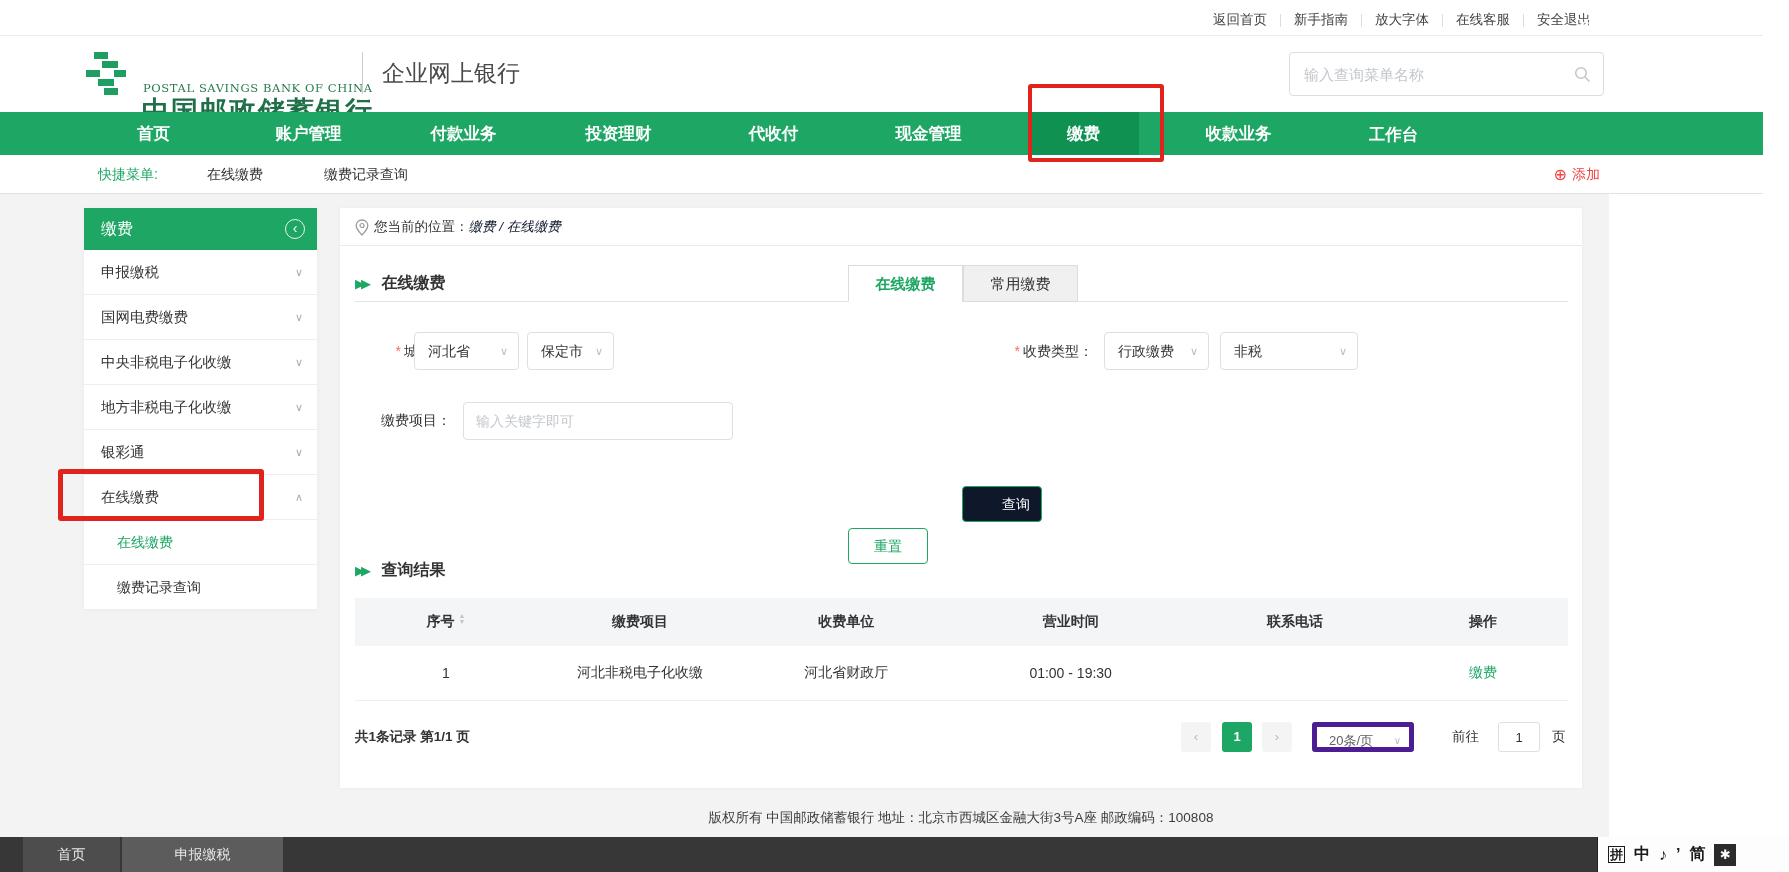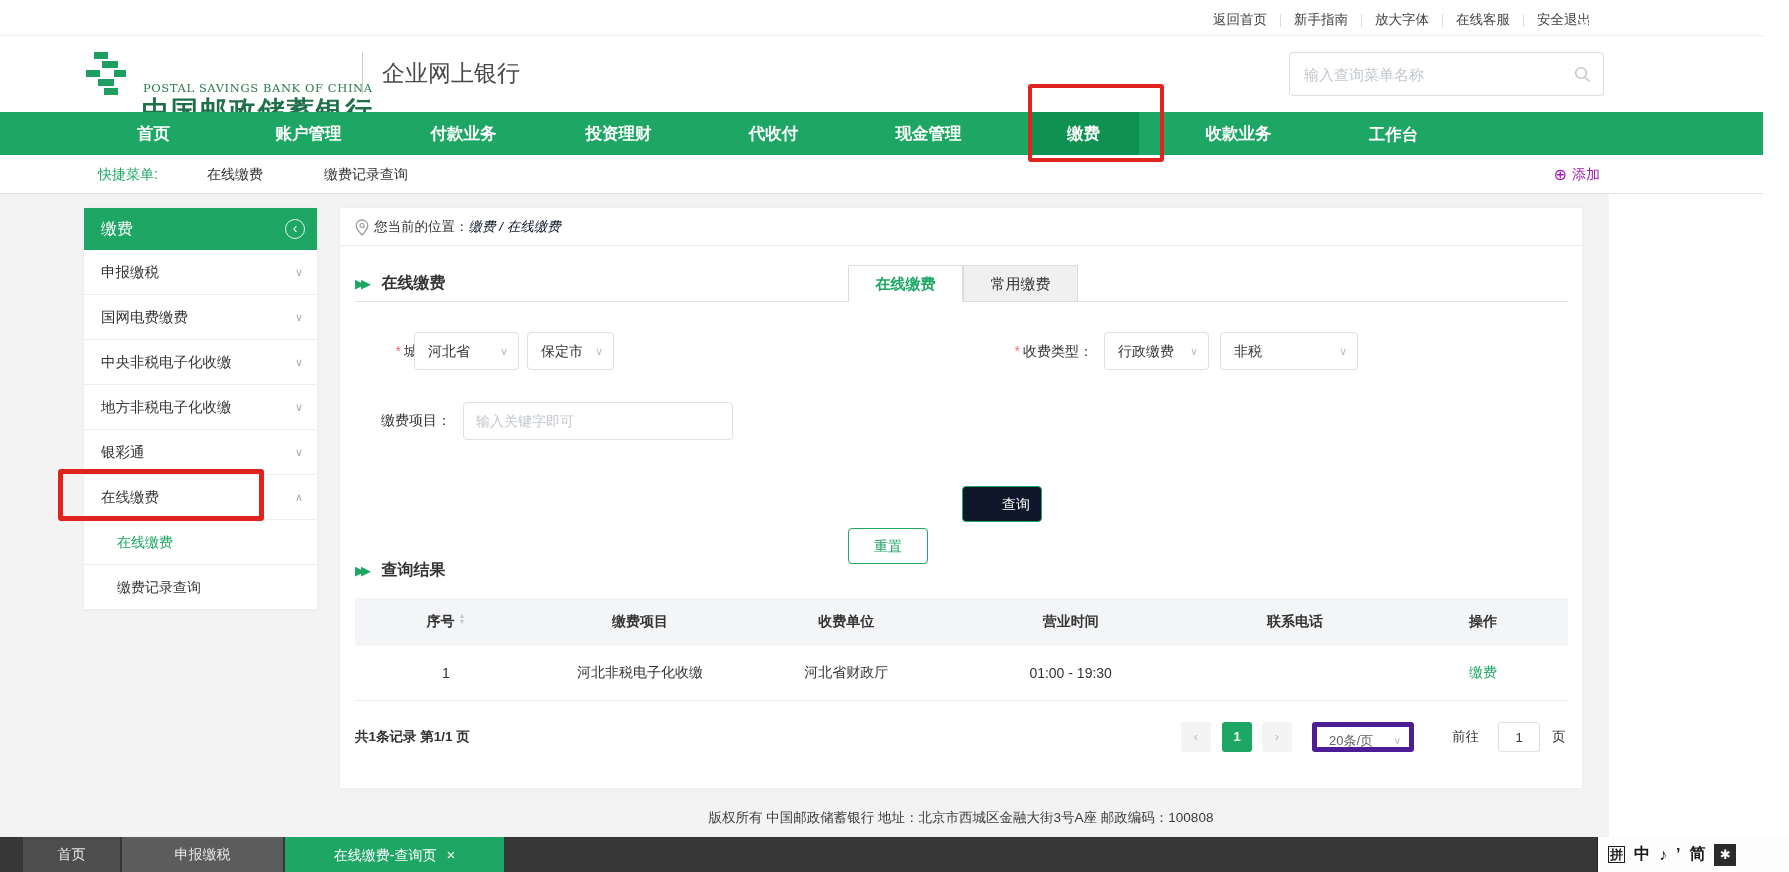--- a/index.html
+++ b/index.html
@@ -40,21 +40,21 @@
   .nav .clip{ display:inline-block; max-width:50px; overflow:hidden; white-space:nowrap; vertical-align:middle; }
   .nav-more{ position:absolute; left:1578px; top:0; height:43px; line-height:41px; color:#fff; font-size:21px;
     font-weight:bold; cursor:pointer; }
 
   
   .quickmenu{ position:absolute; left:0; top:155px; width:1763px; height:39px; background:#fff;
     border-bottom:1px solid #e2e2e2; }
   .quickmenu .qlabel{ position:absolute; left:98px; top:0; line-height:39px; color:#1ea664; font-size:14px; }
   .quickmenu .q1{ position:absolute; left:207px; top:0; line-height:39px; color:#333; cursor:pointer; }
   .quickmenu .q2{ position:absolute; left:324px; top:0; line-height:39px; color:#333; cursor:pointer; }
-  .quickmenu .add{ position:absolute; right:163px; top:0; line-height:39px; color:#a21caf; cursor:pointer; }
+  .quickmenu .add{ position:absolute; right:163px; top:0; line-height:39px; color:#ef4444; cursor:pointer; }
   .quickmenu .add .plus{ font-size:16px; margin-right:5px; vertical-align:-1px; }
 
   
   .page-bg{ position:absolute; left:0; top:194px; width:1609px; height:643px; background:#f2f3f2; }
 
   
   .sidebar{ position:absolute; left:84px; top:208px; width:233px; background:#fff; box-shadow:0 0 4px rgba(0,0,0,.04); }
   .sidebar .shead{ height:42px; background:#1ea664; color:#fff; font-size:16px; line-height:42px;
     padding-left:17px; position:relative; }
   .collapse-ico{ position:absolute; right:12px; top:11px; width:20px; height:20px; border:1.5px solid #eaf6ef;
@@ -320,23 +320,20 @@
       <input class="pinput" value="1" style="">
       <div class="punit">页</div>
     </div>
   </div>
 
   <div class="footer-text">版权所有 中国邮政储蓄银行 地址：北京市西城区金融大街3号A座 邮政编码：100808</div>
 
   <div class="taskbar">
     <div class="ttab ttab1">首页</div>
     <div class="ttab ttab2">申报缴税</div>
-    <div class="ttab ttab3">
-      <span>在线缴费-查询页</span><span class="close">×</span>
-    </div>
   </div>
   <div class="ime">
     <span class="boxed">拼</span>
     <span>中</span>
     <span>♪</span>
     <span>’</span>
     <span>简</span>
     <span class="ime-logo">✱</span>
   </div>
 

